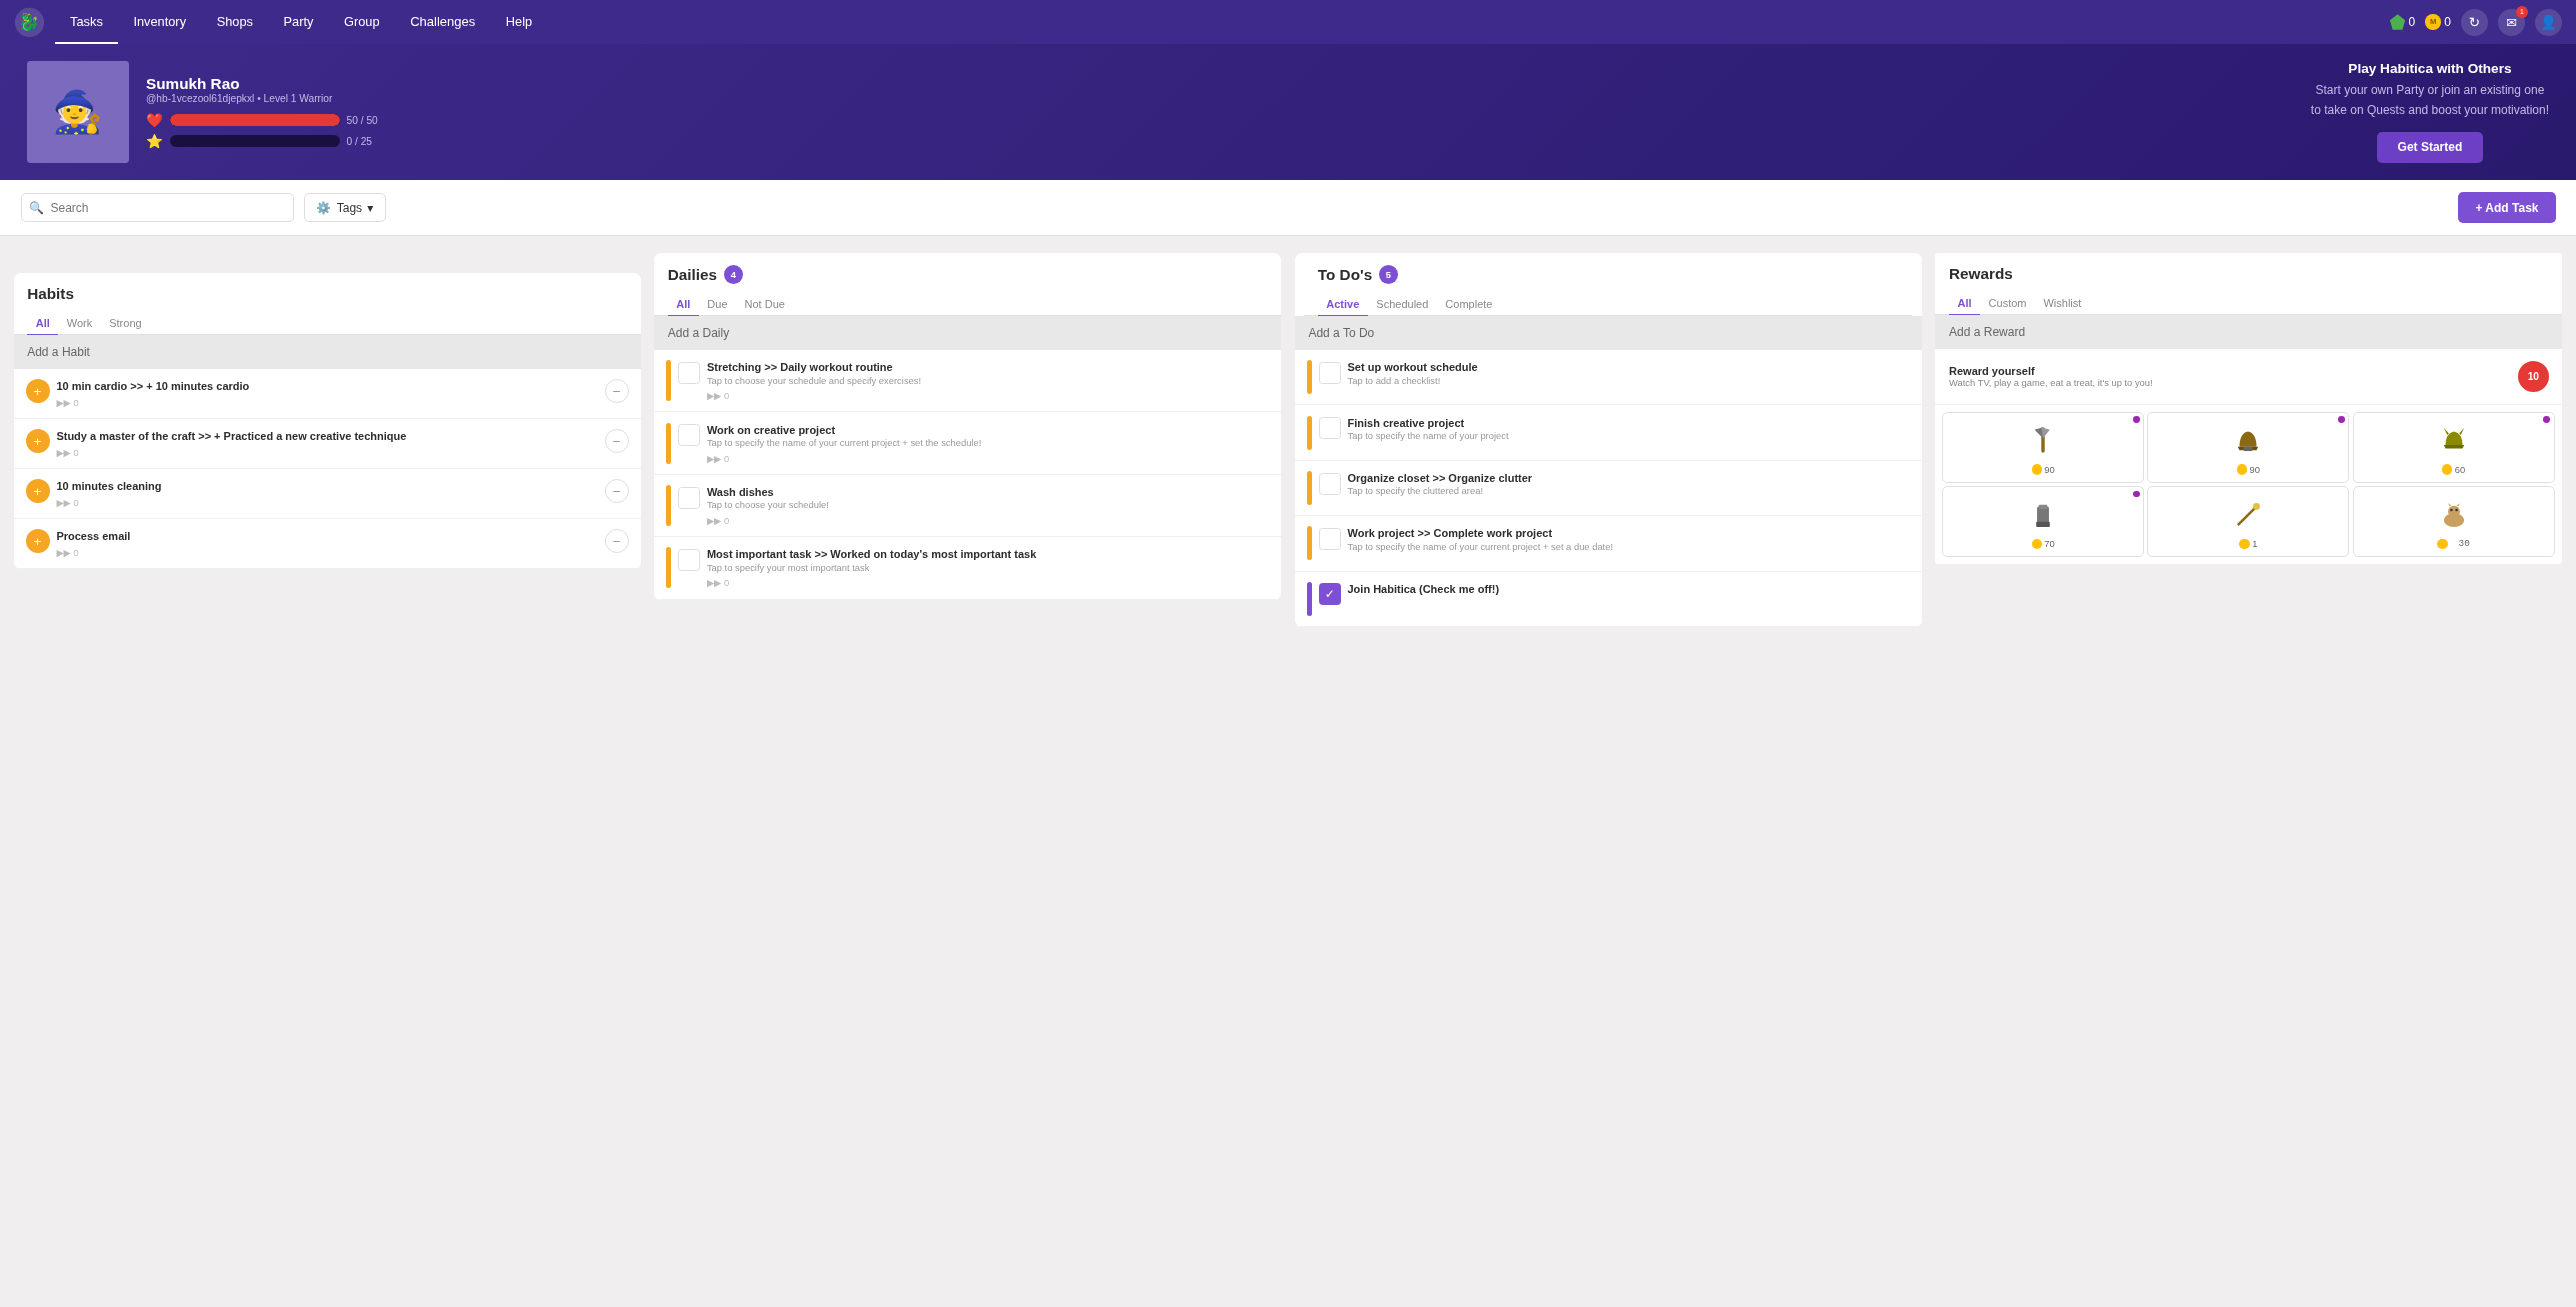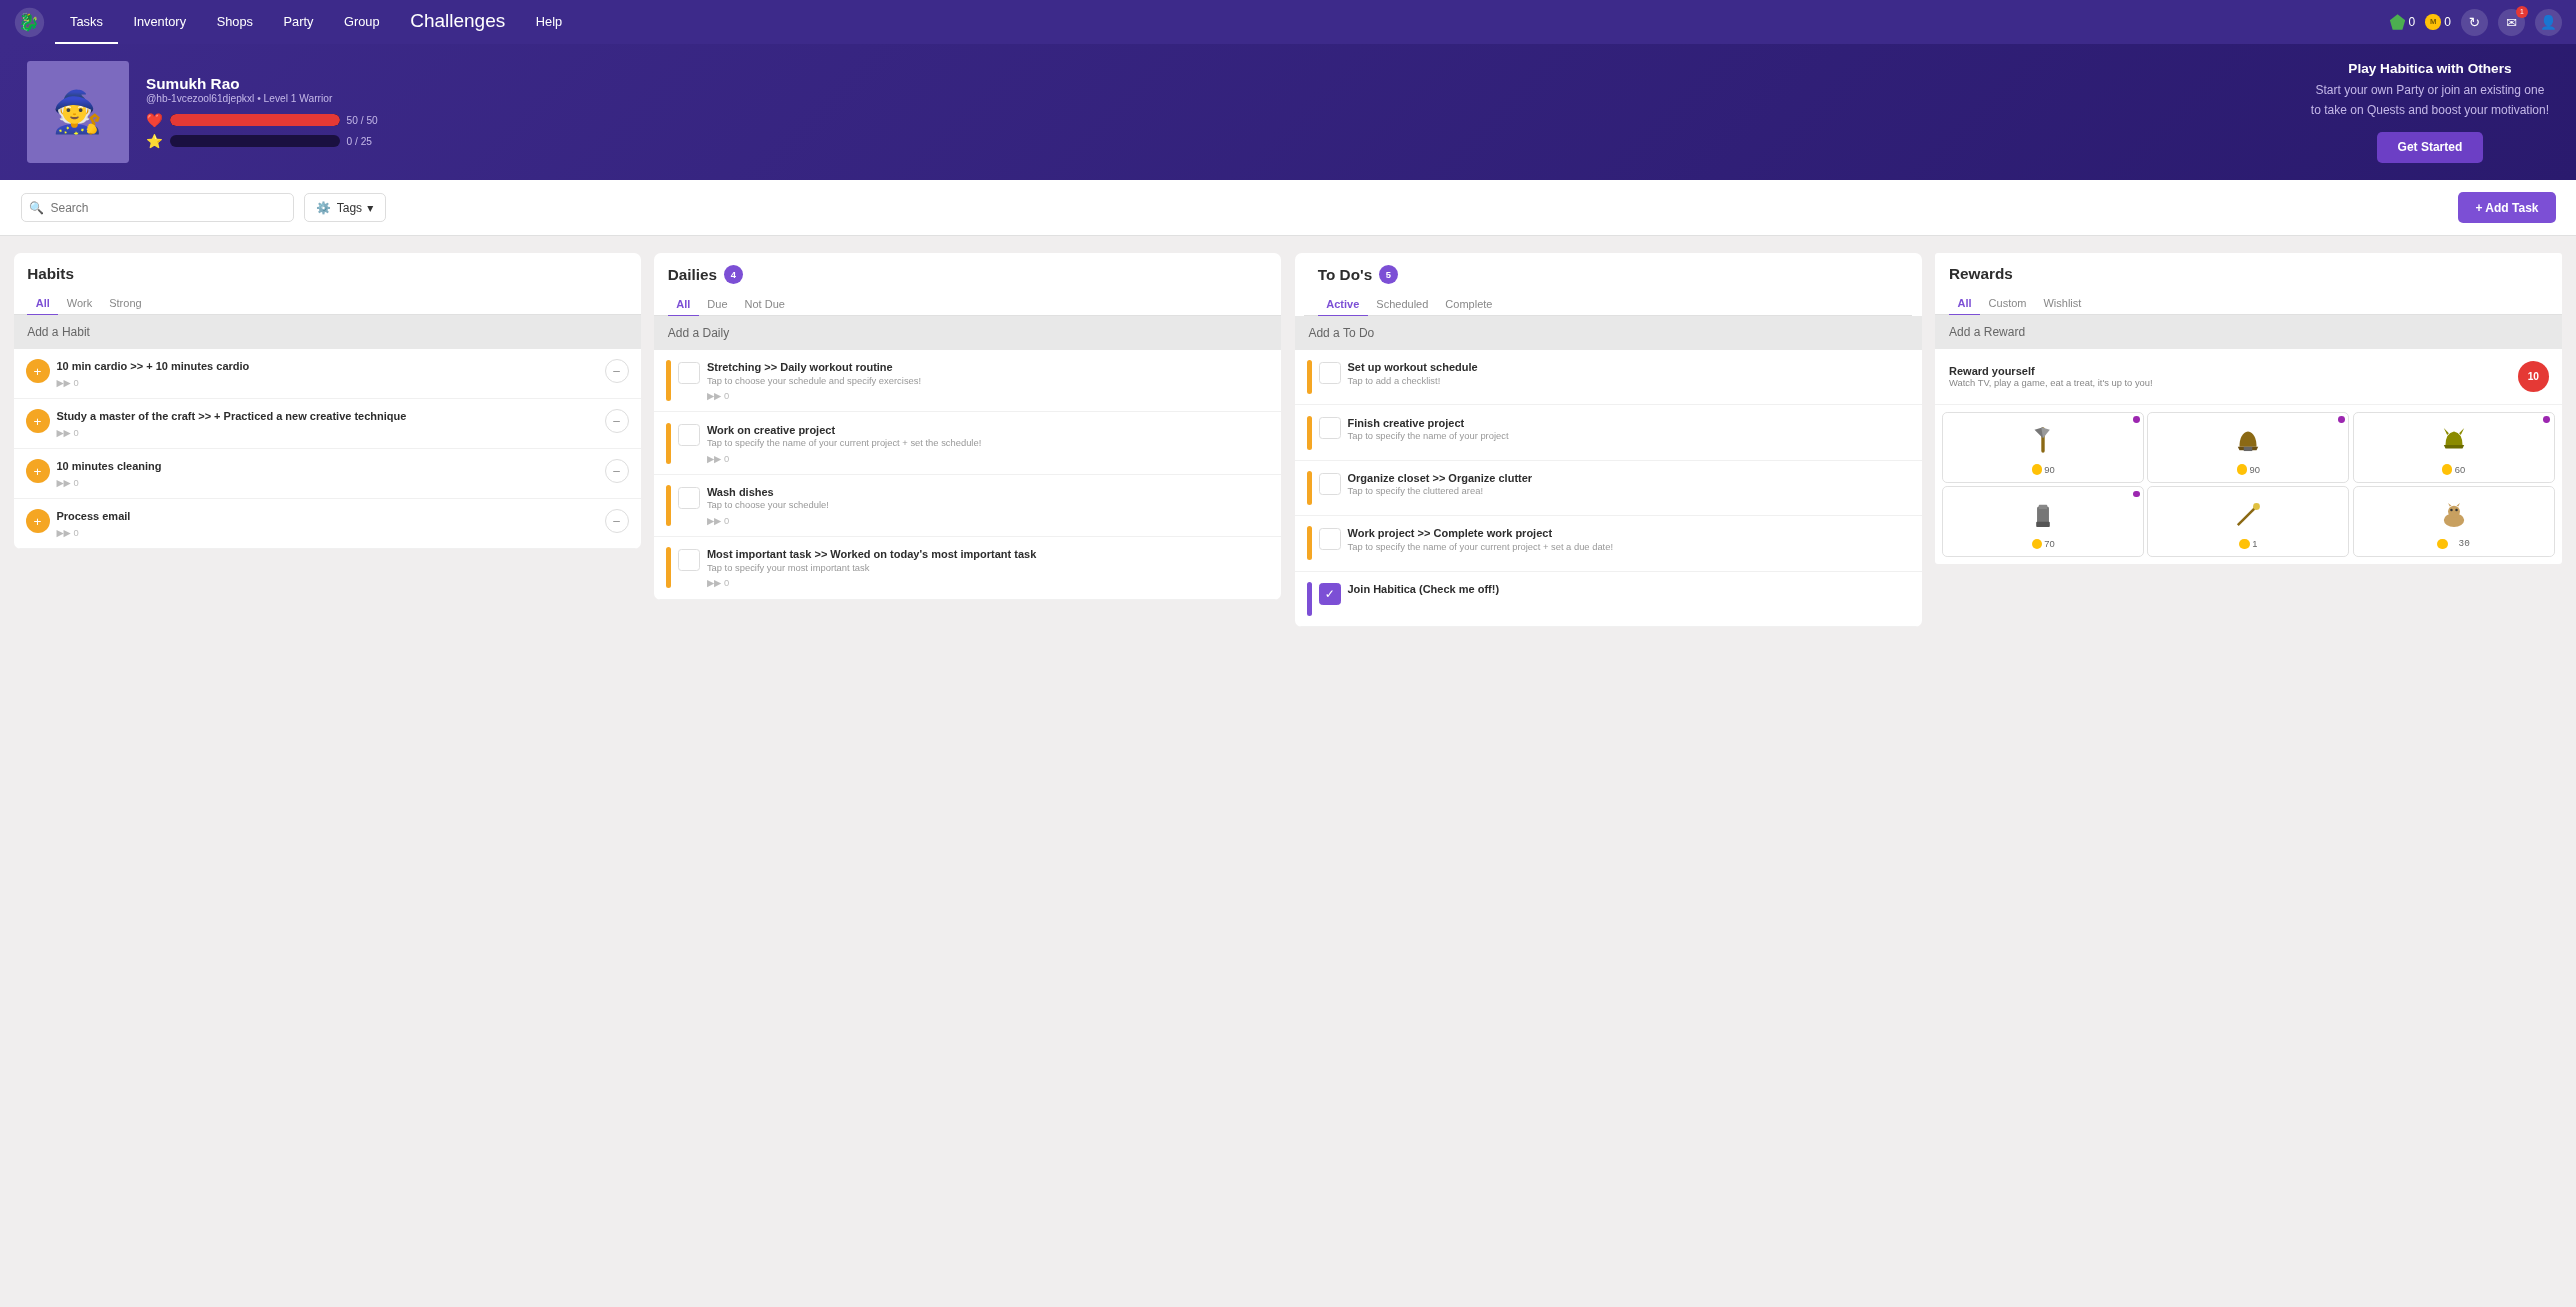--- a/index.html
+++ b/index.html
@@ -22,21 +22,21 @@
         <circle cx="18" cy="18" r="17" fill="#fff" opacity="0.15"></circle>
         <text x="18" y="24" text-anchor="middle" font-size="20" fill="#fff">🐉</text>
       </svg>
     </div>
     <div id="nav-links" style="display:flex;">
         <a href="#" class="nav-link active" style="color: rgb(255, 255, 255); text-decoration: none; padding: 0px 15.3px; height: 44px; display: flex; align-items: center; font-size: 12.8px; font-weight: 500; cursor: pointer; border-bottom: 2.6px solid rgb(255, 255, 255);">Tasks</a>
         <a href="#" class="nav-link" style="color: rgb(255, 255, 255); text-decoration: none; padding: 0px 15.3px; height: 44px; display: flex; align-items: center; font-size: 12.8px; font-weight: 500; cursor: pointer; border-bottom: 2.6px solid transparent;">Inventory</a>
         <a href="#" class="nav-link" style="color: rgb(255, 255, 255); text-decoration: none; padding: 0px 15.3px; height: 44px; display: flex; align-items: center; font-size: 12.8px; font-weight: 500; cursor: pointer; border-bottom: 2.6px solid transparent;">Shops</a>
         <a href="#" class="nav-link" style="color: rgb(255, 255, 255); text-decoration: none; padding: 0px 15.3px; height: 44px; display: flex; align-items: center; font-size: 12.8px; font-weight: 500; cursor: pointer; border-bottom: 2.6px solid transparent;">Party</a>
         <a href="#" class="nav-link" style="color: rgb(255, 255, 255); text-decoration: none; padding: 0px 15.3px; height: 44px; display: flex; align-items: center; font-size: 12.8px; font-weight: 500; cursor: pointer; border-bottom: 2.6px solid transparent;">Group</a>
-        <a href="#" class="nav-link" style="color: rgb(255, 255, 255); text-decoration: none; padding: 0px 15.3px; height: 44px; display: flex; align-items: center; font-size: 19px; font-weight: 500; cursor: pointer; border-bottom: 2.6px solid transparent;">Challenges</a>
+        <a href="#" class="nav-link" style="color: rgb(255, 255, 255); text-decoration: none; padding: 0px 15.3px; height: 44px; display: flex; align-items: center; font-size: 13px; font-weight: 500; cursor: pointer; border-bottom: 2.6px solid transparent;">Challenges</a>
         <a href="#" class="nav-link" style="color: rgb(255, 255, 255); text-decoration: none; padding: 0px 15.3px; height: 44px; display: flex; align-items: center; font-size: 12.8px; font-weight: 500; cursor: pointer; border-bottom: 2.6px solid transparent;">Help</a>
       </div>
     <div style="margin-left:auto;display:flex;align-items:center;gap:10.2px;">
       <div style="display:flex;align-items:center;gap:3.4px;color:#fff;font-size:12px;">
         <div style="width:15.3px;height:15.3px;background:#4caf50;clip-path:polygon(50% 0%, 100% 38%, 82% 100%, 18% 100%, 0% 38%);"></div>
         <span>0</span>
       </div>
       <div style="display:flex;align-items:center;gap:3.4px;color:#fff;font-size:12px;">
         <div style="width:15.3px;height:15.3px;background:#ffc107;border-radius:50%;display:flex;align-items:center;justify-content:center;font-size:7.7px;font-weight:bold;color:#7a5c00;">M</div>
         <span>0</span>
@@ -97,21 +97,21 @@
   <button style="display:flex;align-items:center;gap:5.1px;padding:6.8px 12px;border:0.9px solid #ddd;border-radius:5.1px;background:#fff;cursor:pointer;font-size:12px;color:#333;">
     <span>⚙️</span>
     <span>Tags</span>
     <span>▾</span>
   </button>
   <button style="margin-left:auto;background:#7c4fd5;color:#fff;border:none;border-radius:5.1px;padding:8.5px 17px;font-size:12px;font-weight:600;cursor:pointer;">+ Add Task</button>
 </div>
 
 <div style="display:flex;gap:13.6px;padding:17px 13.6px;align-items:flex-start;">
 
-  <div style="flex:1;min-width:0;background:#fff;border-radius:6.8px;overflow:hidden;">
+  <div style="flex:1;min-width:0;background:#fff;border-radius:6.8px;overflow:hidden;margin-top:20px;">
     <div style="padding:12px 13.6px 0;">
       <div style="display:flex;align-items:center;gap:6.8px;margin-bottom:8.5px;">
         <span style="font-size:15.3px;font-weight:700;color:#2d2d2d;">Habits</span>
       </div>
       <div style="display:flex;gap:0;border-bottom:1.7px solid #e0e0e0;margin:0 -13.6px;padding:0 13.6px;">
         <span style="padding:5.1px 8.5px;font-size:11px;color:#7c4fd5;cursor:pointer;border-bottom:1.7px solid #7c4fd5;margin-bottom:-1.7px;font-weight:600;">All</span>
         <span style="padding:5.1px 8.5px;font-size:11px;color:#888;cursor:pointer;">Work</span>
         <span style="padding:5.1px 8.5px;font-size:11px;color:#888;cursor:pointer;">Strong</span>
       </div>
     </div>

